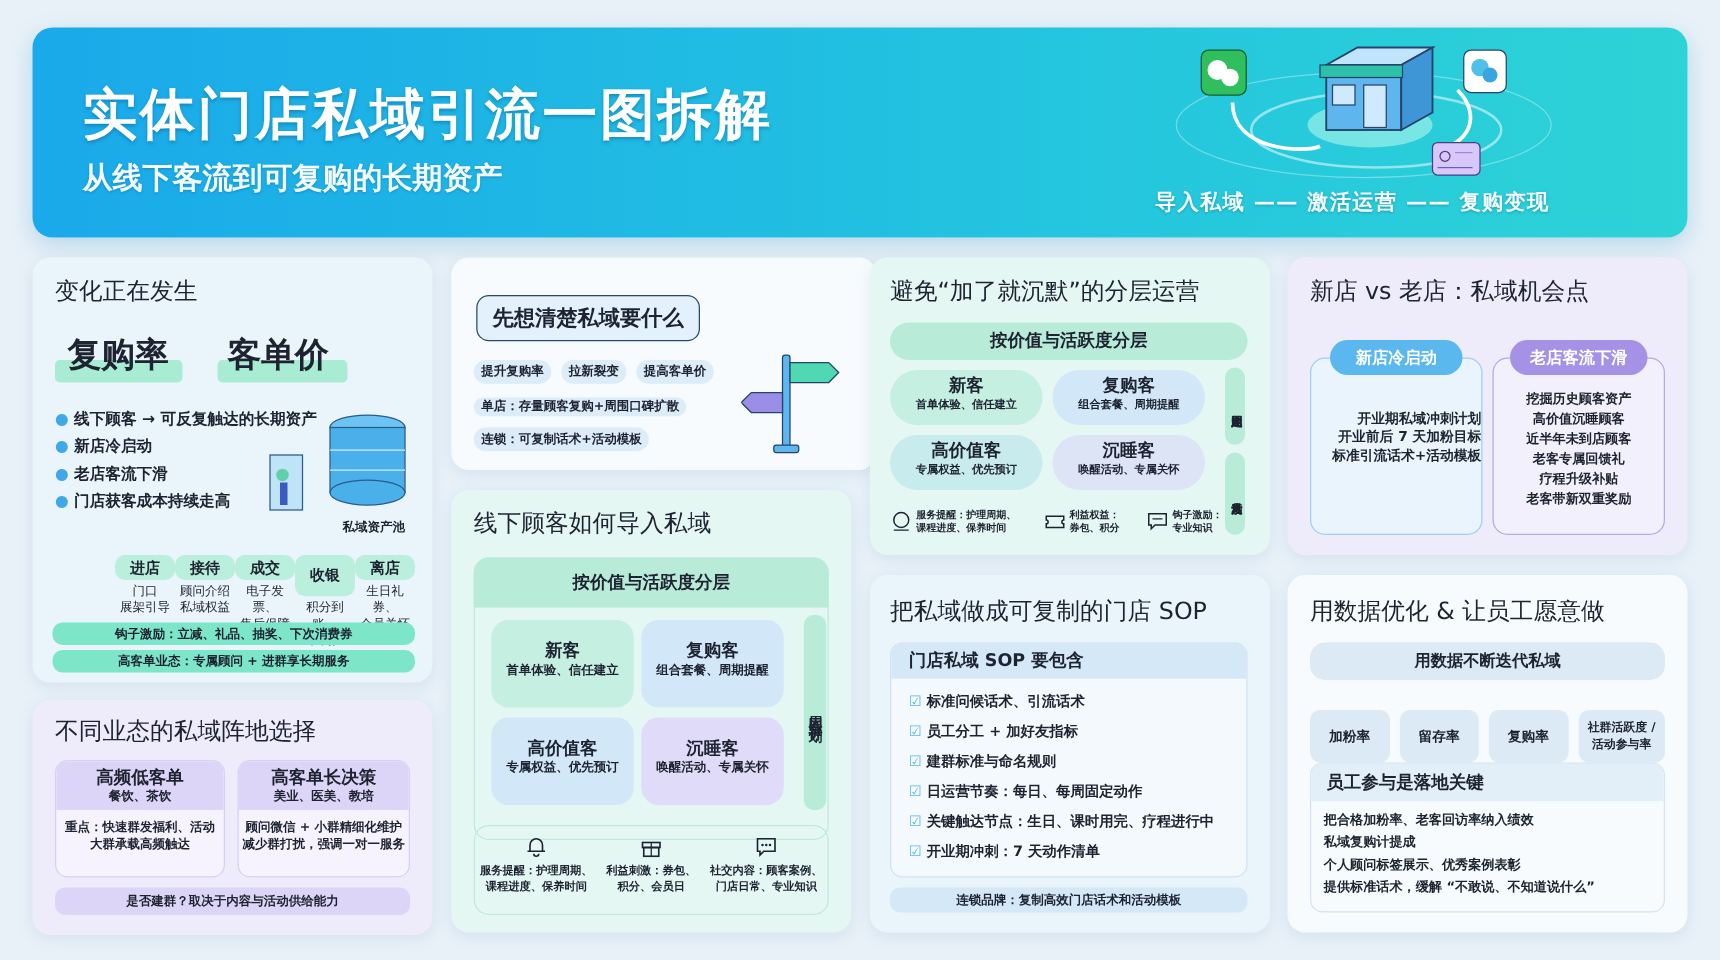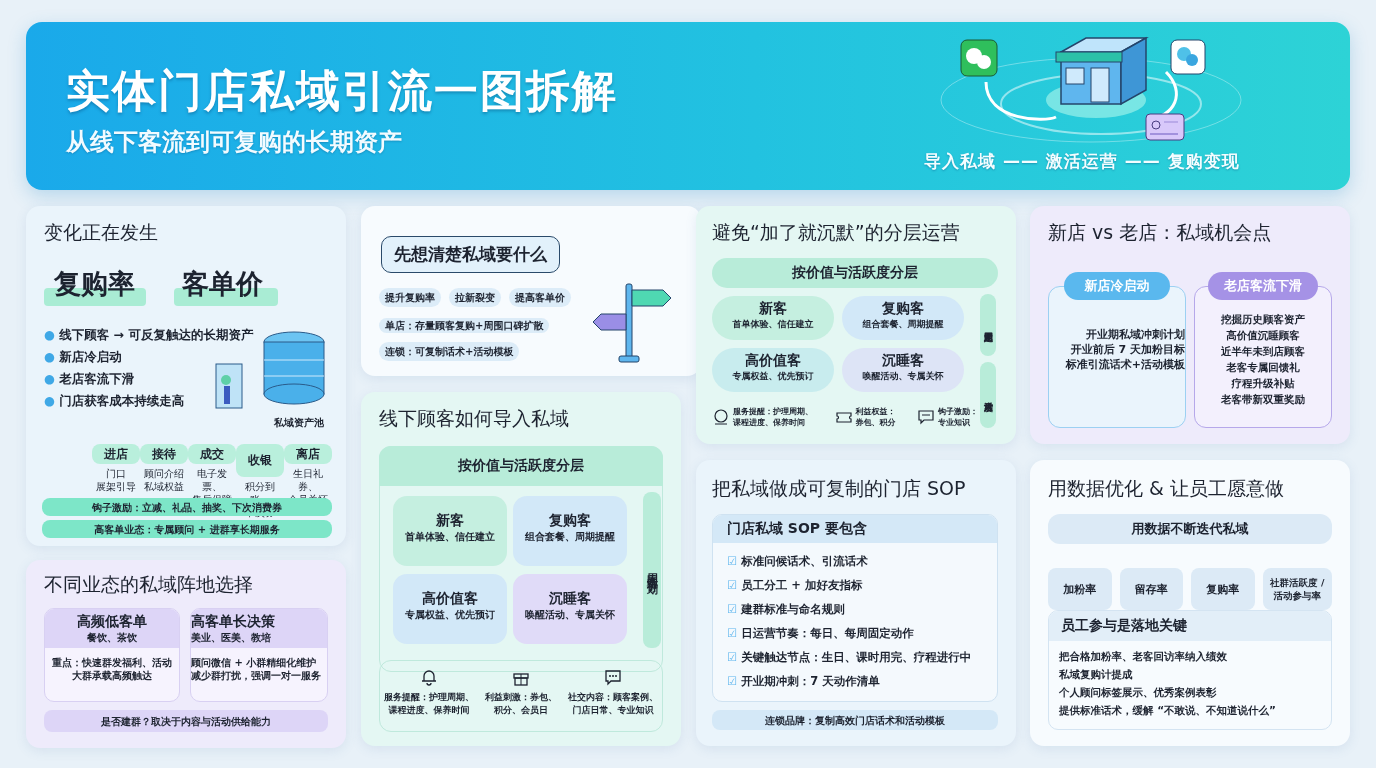--- a/index.html
+++ b/index.html
@@ -131,21 +131,21 @@
   <div class="abs" style="left:18px;top:48px;width:136px;height:94px;border-radius:10px;background:#f6f3fe;border:1px solid #d8d0f2;overflow:hidden;text-align:center">
     <div style="background:#ddd5f7;padding:4px 0">
         <div class="bold" style="font-size:14px">高频低客单</div>
         <div class="tiny bold">餐饮、茶饮</div>
       </div>
     <div class="tiny bold" style="padding-top:8px">
         <div>重点：快速群发福利、活动</div>
         <div>大群承载高频触达</div>
       </div>
   </div>
-  <div class="abs" style="left:164px;top:48px;width:138px;height:94px;border-radius:10px;background:#f6f3fe;border:1px solid #d8d0f2;overflow:hidden;">
+  <div class="abs" style="left:164px;top:48px;width:138px;height:94px;border-radius:10px;background:#f6f3fe;border:1px solid #d8d0f2;overflow:hidden;text-align:center">
     <div style="background:#ddd5f7;padding:4px 0">
         <div class="bold" style="font-size:14px">高客单长决策</div>
         <div class="tiny bold">美业、医美、教培</div>
       </div>
     <div class="tiny bold" style="padding-top:8px">
         <div>顾问微信 + 小群精细化维护</div>
         <div>减少群打扰，强调一对一服务</div>
       </div>
   </div>
   <div class="abs pill tiny bold" style="left:18px;top:150px;width:284px;height:22px;background:#ddd5f7">是否建群？取决于内容与活动供给能力</div>

